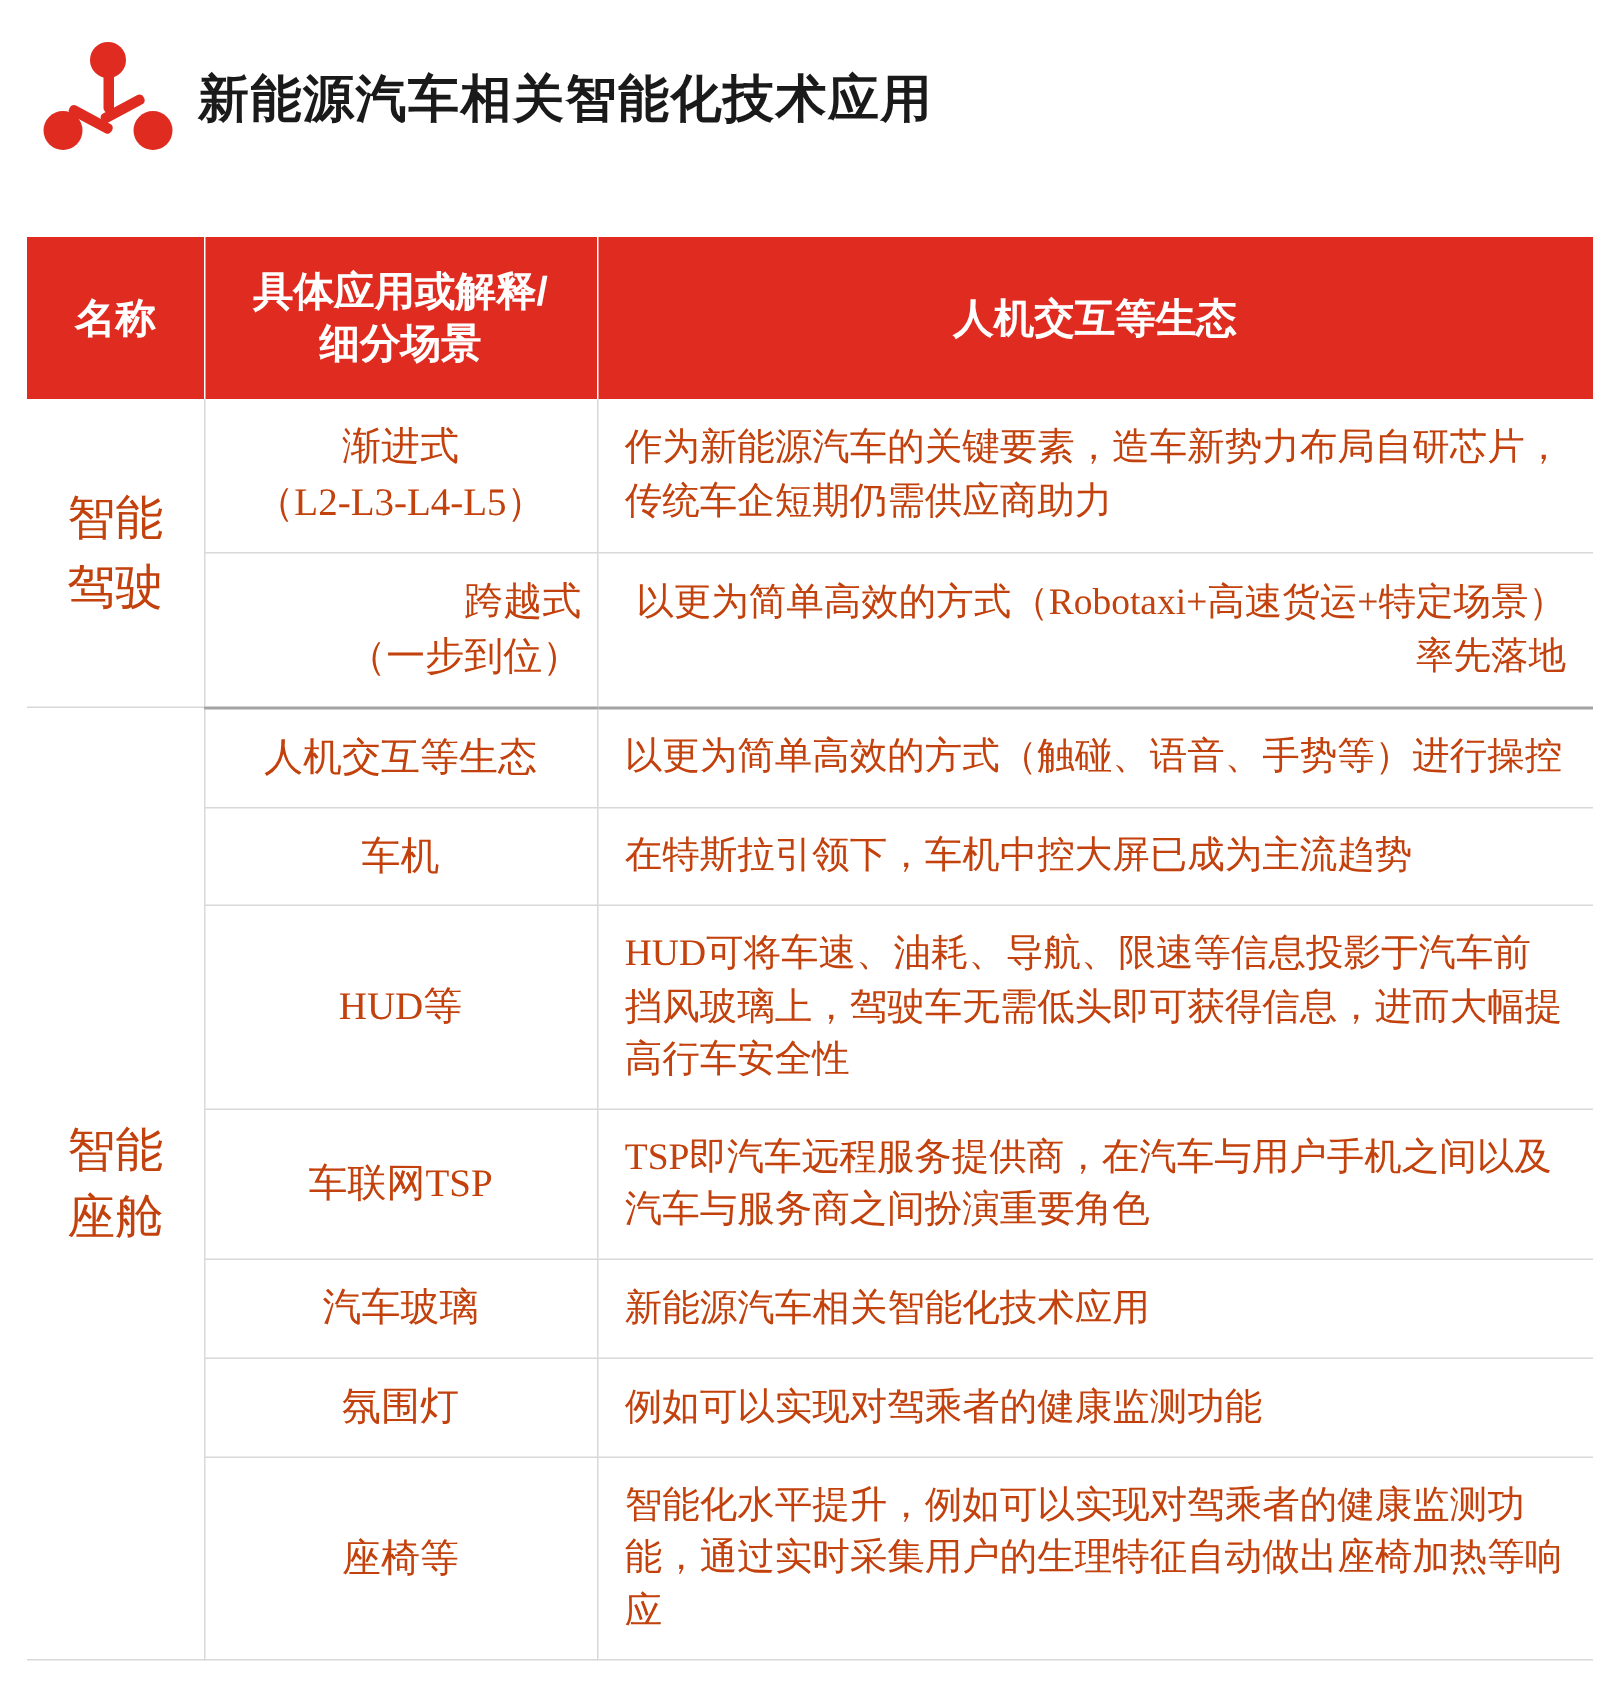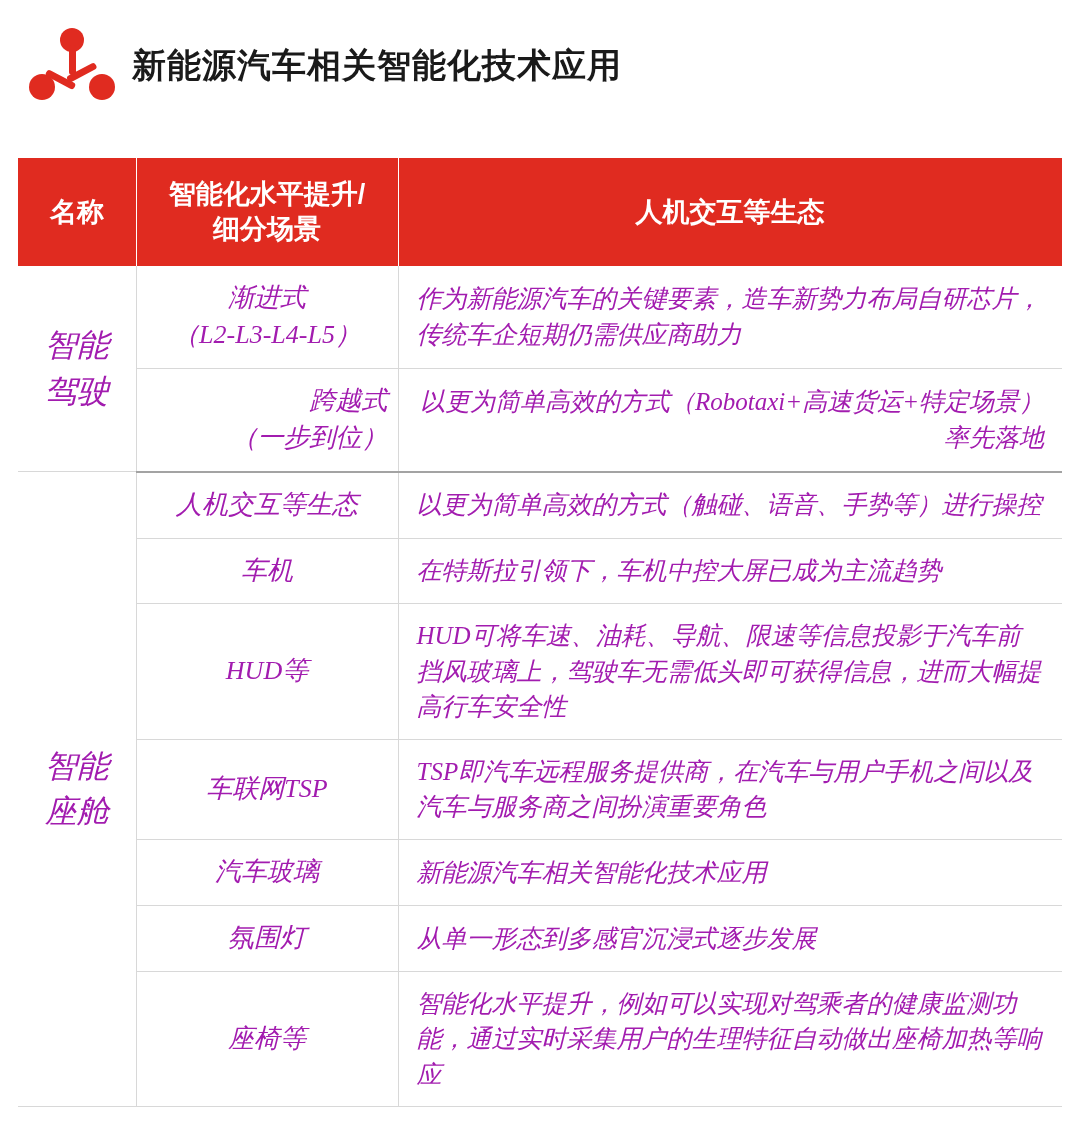--- a/index.html
+++ b/index.html
@@ -75,26 +75,25 @@
     box-sizing: border-box;
   }
   thead th.th-sep {
     box-shadow: inset 1px 0 0 #ffffff;
   }
 
   tbody td {
     font-family: "Liberation Serif", "DejaVu Serif", serif;
     font-size: 25px;
     line-height: 1.42;
-    color: #a21caf;
+    color: #c2410c;
     padding: 14px 14px;
     border-bottom: 1px solid #d8d8d8;
     vertical-align: middle;
     box-sizing: border-box;
-    font-style: italic;
   }
   tbody td.cat {
     text-align: center;
     border-right: 1px solid #d8d8d8;
     font-size: 32px;
     line-height: 1.42;
     padding: 10px 6px;
   }
   tbody td.sub {
     text-align: center;
@@ -141,21 +140,21 @@
     <table class="tbl">
       <colgroup>
         <col class="c1">
           <col class="c2">
           <col class="c3">
       </colgroup>
       <thead>
         <tr>
           <th>名称</th>
           <th class="th-sep">
-            <div>智能化水平提升/</div>
+            <div>具体应用或解释/</div>
             <div>细分场景</div>
           </th>
           <th class="th-sep">人机交互等生态</th>
         </tr>
       </thead>
       <tbody>
 
         <tr>
           <td class="cat" rowspan="2">
             <p>智能</p>
@@ -194,21 +193,21 @@
         <tr>
           <td class="sub">车联网TSP</td>
           <td class="desc">TSP即汽车远程服务提供商，在汽车与用户手机之间以及汽车与服务商之间扮演重要角色</td>
         </tr>
         <tr>
           <td class="sub">汽车玻璃</td>
           <td class="desc">新能源汽车相关智能化技术应用</td>
         </tr>
         <tr>
           <td class="sub">氛围灯</td>
-          <td class="desc">从单一形态到多感官沉浸式逐步发展</td>
+          <td class="desc">例如可以实现对驾乘者的健康监测功能</td>
         </tr>
         <tr>
           <td class="sub">座椅等</td>
           <td class="desc">智能化水平提升，例如可以实现对驾乘者的健康监测功能，通过实时采集用户的生理特征自动做出座椅加热等响应</td>
         </tr>
 
       </tbody>
     </table>
   </div>
 </div>

